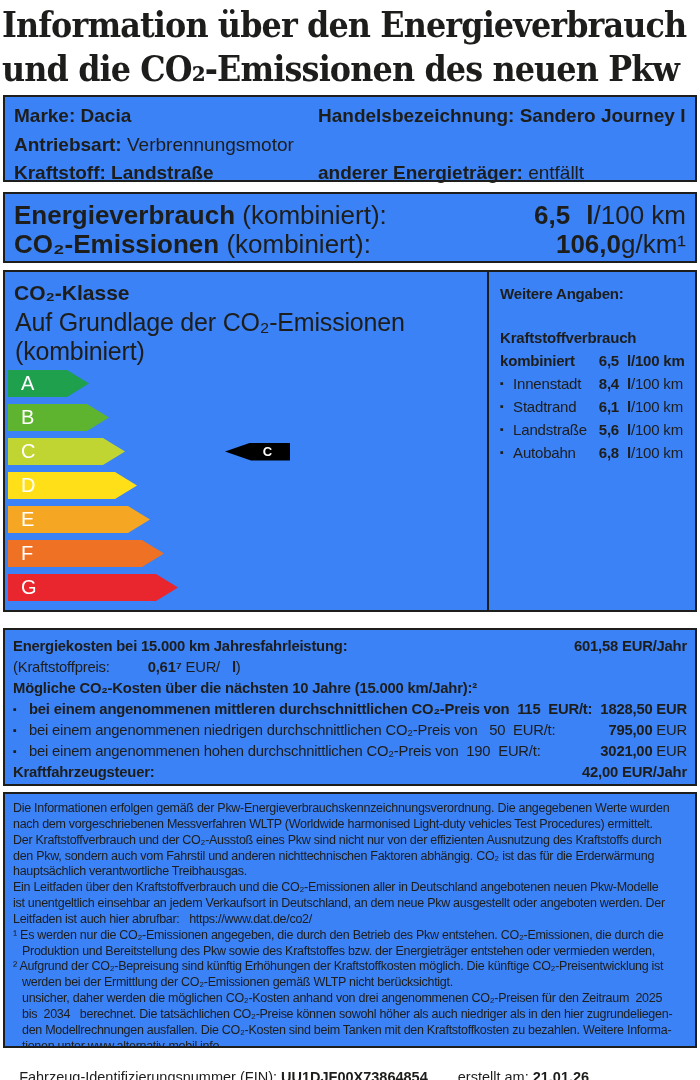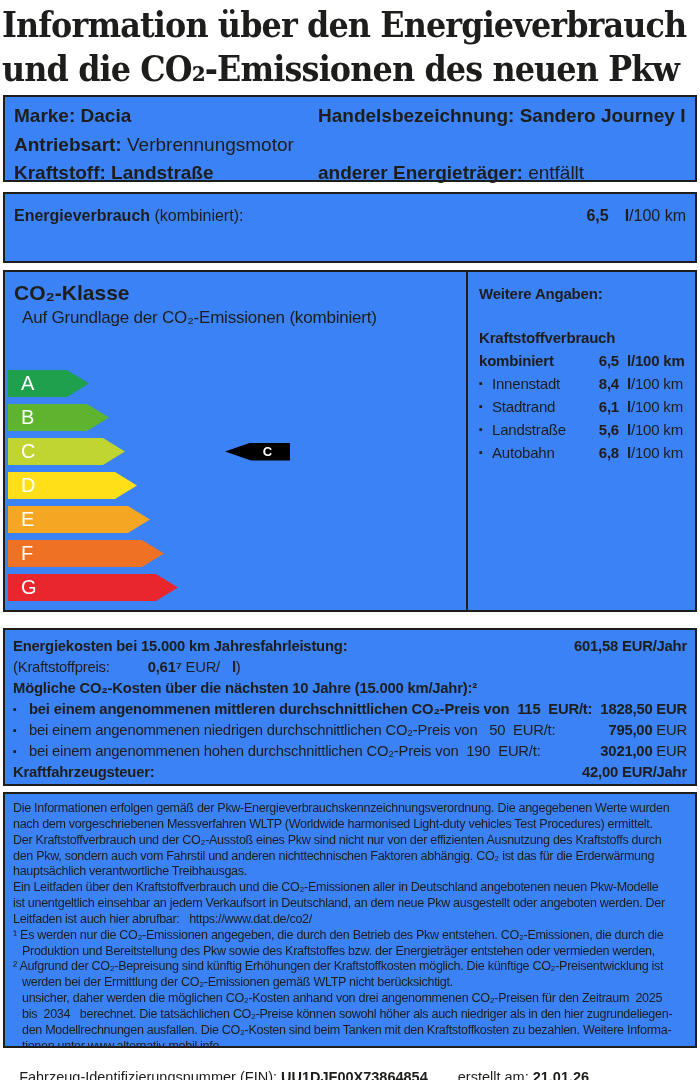--- a/index.html
+++ b/index.html
@@ -25,28 +25,28 @@
   #box-costs { top:628px; height:158px; padding:6px 8px; }
   #box-legal { top:792px; height:256px; padding:7px 8px; overflow:hidden; }
 
   
   .veh-grid { display:grid; grid-template-columns:304px auto; font-size:19px; line-height:28.5px; }
   .lbl { font-weight:700; }
   .val-b { font-weight:700; }
   .val-r { font-weight:400; }
 
   
-  .cons-row { display:flex; justify-content:space-between; font-size:16px; line-height:29px; white-space:pre; }
+  .cons-row { display:flex; justify-content:space-between; font-size:26px; line-height:29px; white-space:pre; }
   .cons-row .num { font-weight:700; }
   .gap16 { display:inline-block; width:16px; }
 
   
   .chart-col { position:relative; flex:1 1 auto; }
   .class-heading { font-weight:700; font-size:21px; margin:9px 0 3px 9px; }
-  .class-subtitle { font-size:17px; margin-left:17px; letter-spacing:-0.2px; }
+  .class-subtitle { font-size:25px; margin-left:10px; letter-spacing:-0.2px; }
   .bars { position:absolute; top:98px; left:3px; right:0; }
   .bar {
     height:27px; margin-bottom:7px; color:#fff; font-size:20px; line-height:26px;
     padding-left:13px;
     clip-path:polygon(0 0, calc(100% - 22px) 0, 100% 50%, calc(100% - 22px) 100%, 0 100%);
   }
   .pointer {
     position:absolute; left:217px; top:72.5px; width:65px; height:18px;
     background:#000; color:#fff; font-size:13px; font-weight:700;
     line-height:18px; text-align:center; padding-left:20px;
@@ -100,20 +100,24 @@
       <div></div>
       <div><span class="lbl">Kraftstoff:</span> <span class="val-b">Landstraße</span></div>
       <div><span class="lbl">anderer Energieträger:</span> <span class="val-r">entfällt</span></div>
     </div>
   </div>
 
   <div class="box" id="box-consumption">
     <div class="cons-row">
       <span><span class="num">Energieverbrauch</span><span> (kombiniert):</span></span>
       <span><span class="num">6,5</span><span class="gap16"></span><span class="num">l</span><span>/100 km</span></span>
+    </div>
+    <div class="cons-row">
+      <span><span class="num">CO₂-Emissionen</span><span> (kombiniert):</span></span>
+      <span><span class="num">106,0</span><span>g/km¹</span></span>
     </div>
   </div>
 
   <div class="box" id="box-co2class">
     <div class="chart-col">
       <div class="class-heading">CO₂-Klasse</div>
       <div class="class-subtitle">Auf Grundlage der CO₂-Emissionen (kombiniert)</div>
       <div class="bars">
         <div class="bar" style="width: 81px; background: rgb(30, 160, 76);"><span>A</span></div>
         <div class="bar" style="width: 101px; background: rgb(95, 180, 47);"><span>B</span></div>

